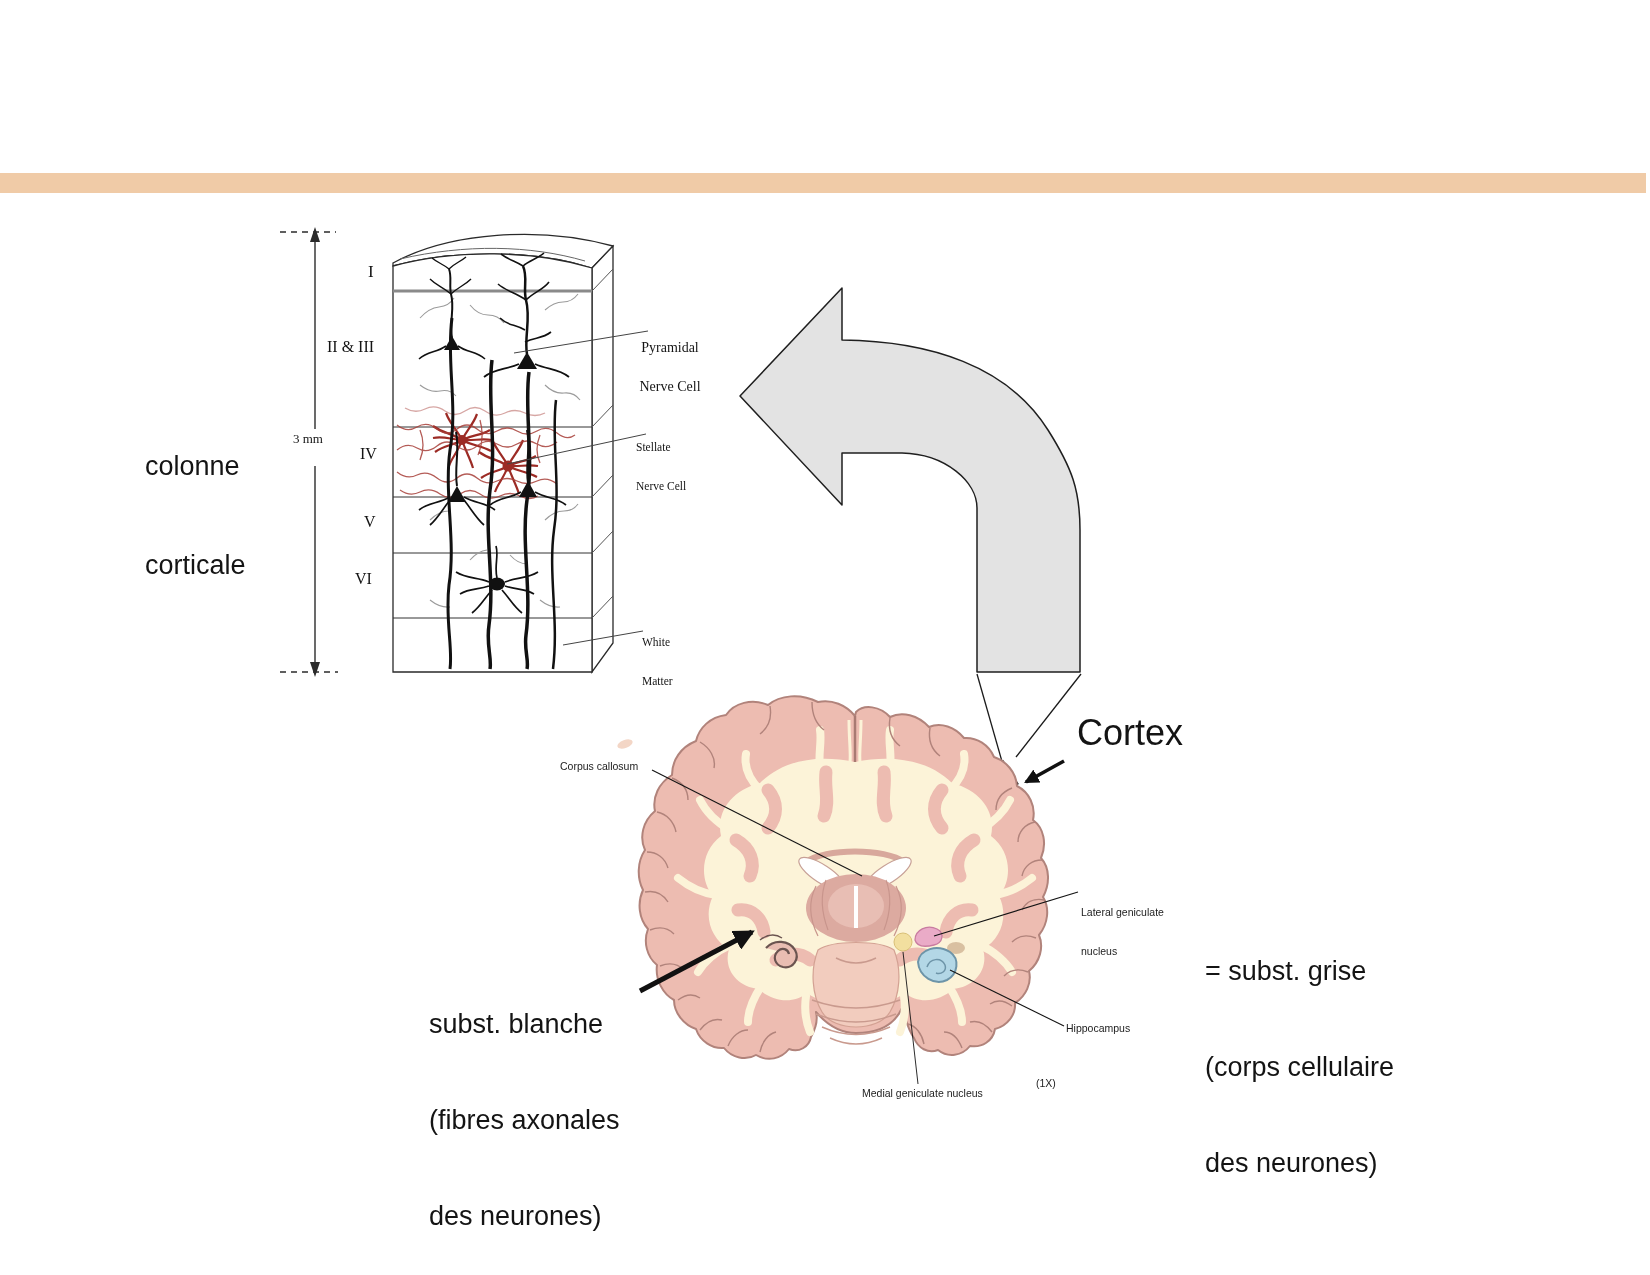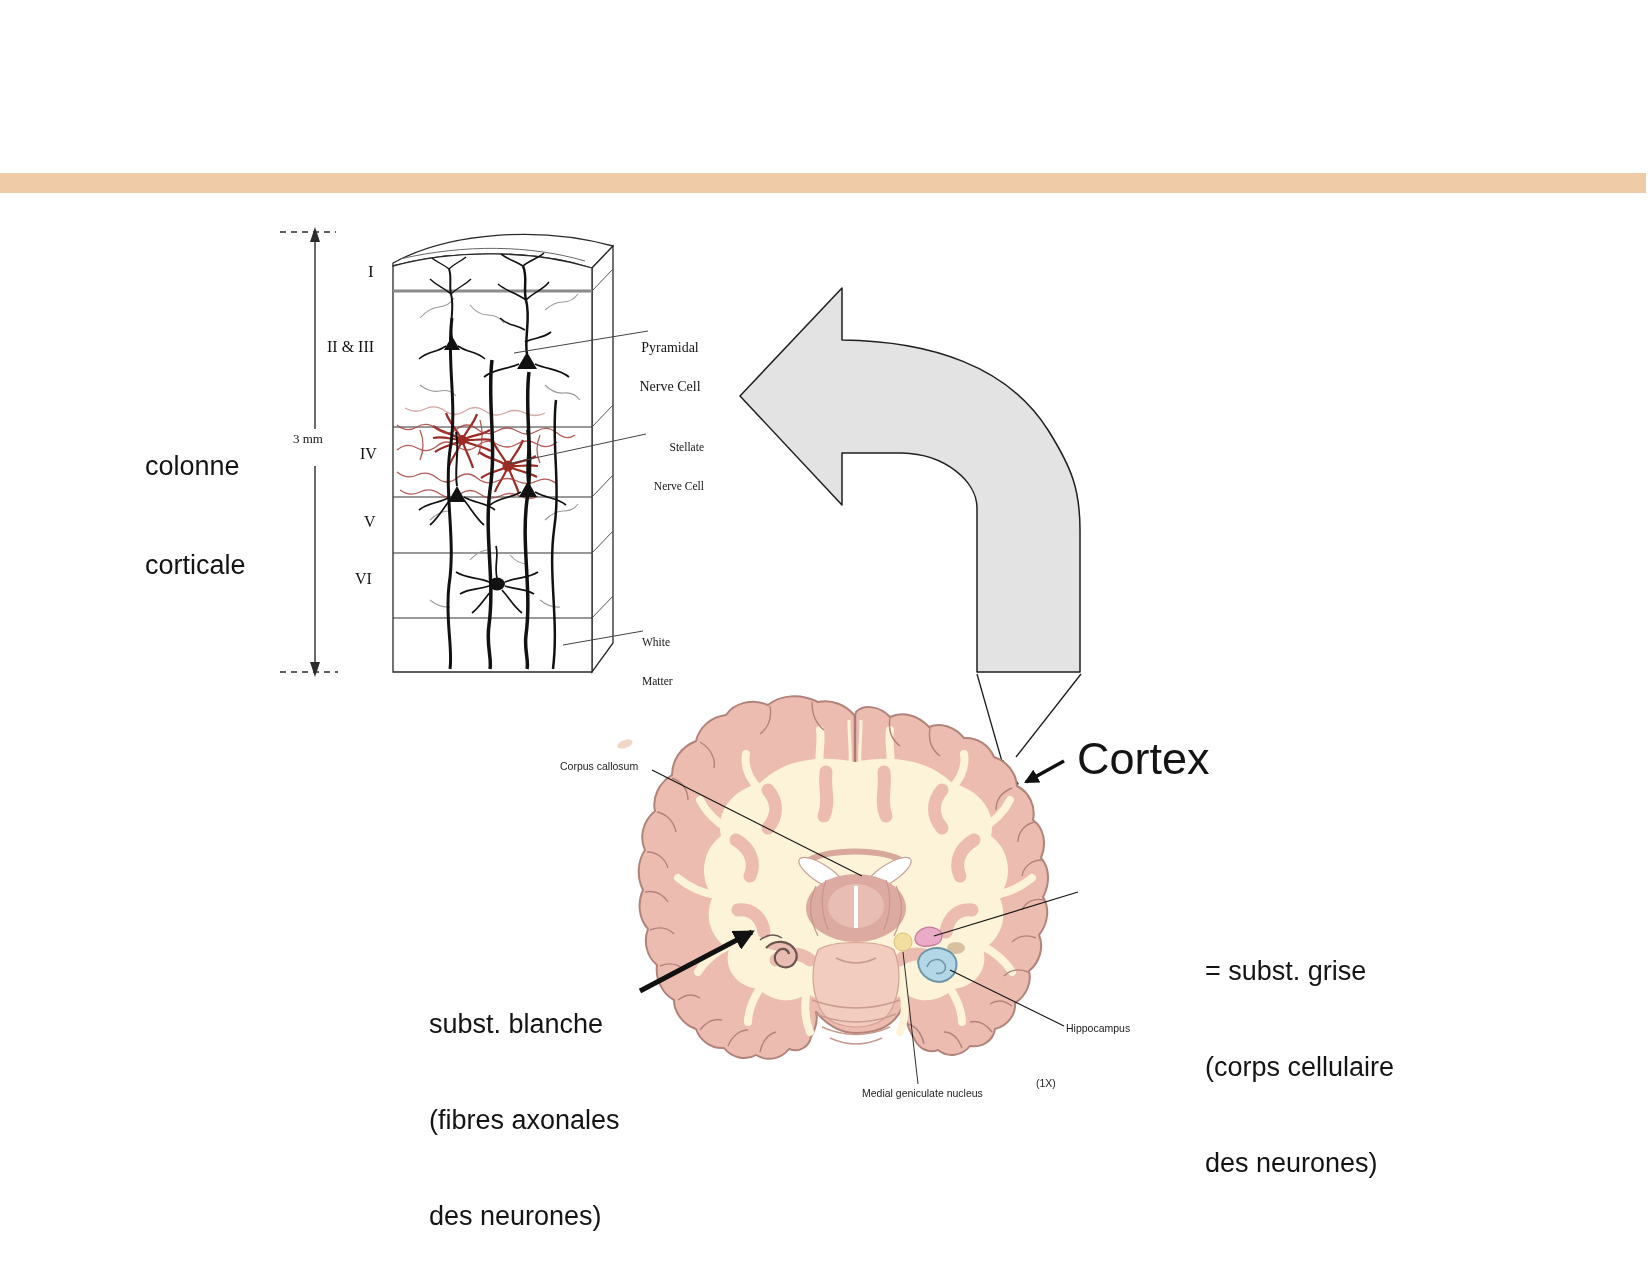--- a/index.html
+++ b/index.html
@@ -12,31 +12,31 @@
   
   #colonne{left:145px;top:384px;font-size:27px;line-height:33px;}
   
   #l1{left:368px;top:262px;font-size:17px;}
   #l23{left:327px;top:338px;font-size:16px;text-align:center;}
   #l4{left:360px;top:445px;font-size:16px;}
   #l5{left:364px;top:513px;font-size:16px;}
   #l6{left:355px;top:570px;font-size:16px;}
   #mm5{left:293px;top:431px;font-size:13px;}
   #pyr{left:636px;top:315px;font-size:14px;line-height:13px;text-align:center;width:68px;}
-  #ste{left:636px;top:415px;font-size:11.5px;line-height:13px;text-align:right;width:68px;}
+  #ste{left:636px;top:415px;font-size:11.5px;line-height:13px;text-align:left;width:68px;}
   #wmx{left:642px;top:610px;font-size:11.5px;line-height:13px;}
   
   .blabel{font-size:10.5px;color:#1c1c1c;}
   #cc{left:560px;top:760px;width:90px;text-align:left;}
   #lgn{left:1081px;top:880px;line-height:13px;}
   #hip{left:1066px;top:1022px;}
   #mgn{left:862px;top:1087px;}
   #mag{left:1036px;top:1077px;}
   
-  #cortex{left:1077px;top:733px;font-size:45px;}
+  #cortex{left:1077px;top:712px;font-size:36px;}
   #grise{left:1205px;top:891px;font-size:27px;line-height:32px;}
   #blanche{left:429px;top:944px;font-size:27px;line-height:32px;}
 </style>
 </head>
 <body>
 
 <div class="slide">
   <div class="topbar"></div>
 
   <svg class="art" width="1650" height="1275" viewBox="0 0 1650 1275">
@@ -321,20 +321,24 @@
   <div class="t serif" id="ste">
     <div>Stellate</div>
     <div>Nerve Cell</div>
   </div>
   <div class="t serif" id="wmx">
     <div>White</div>
     <div>Matter</div>
   </div>
 
   <div class="t blabel" id="cc">Corpus callosum</div>
+  <div class="t blabel" id="lgn">
+    <div>Lateral geniculate</div>
+    <div>nucleus</div>
+  </div>
   <div class="t blabel" id="hip">Hippocampus</div>
   <div class="t blabel" id="mgn">Medial geniculate nucleus</div>
   <div class="t blabel" id="mag">(1X)</div>
 
   <div class="t" id="cortex">Cortex</div>
 
   <div class="t" id="grise">
     <div>= subst. grise</div>
     <div>(corps cellulaire</div>
     <div>des neurones)</div>

